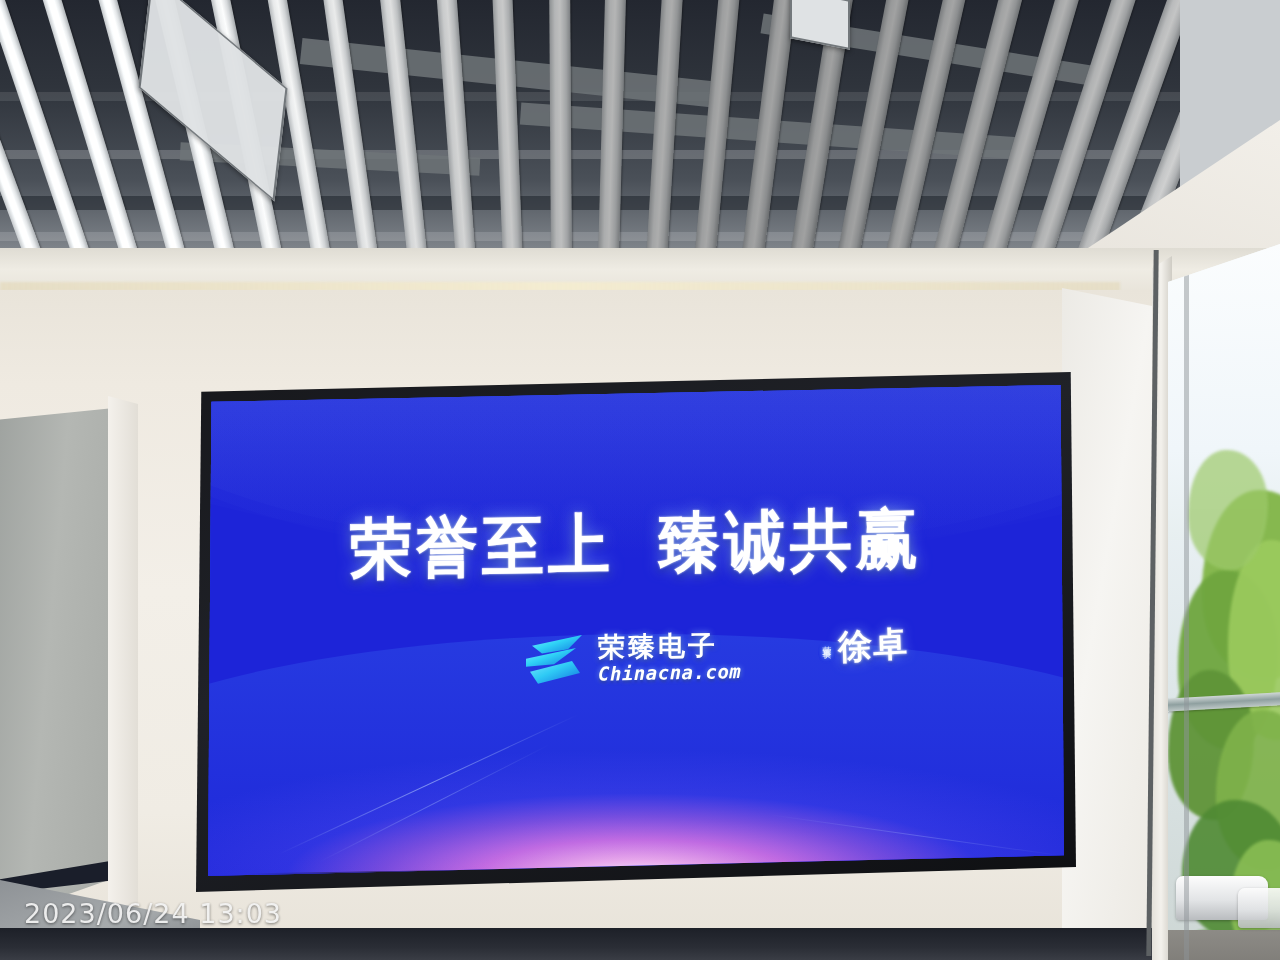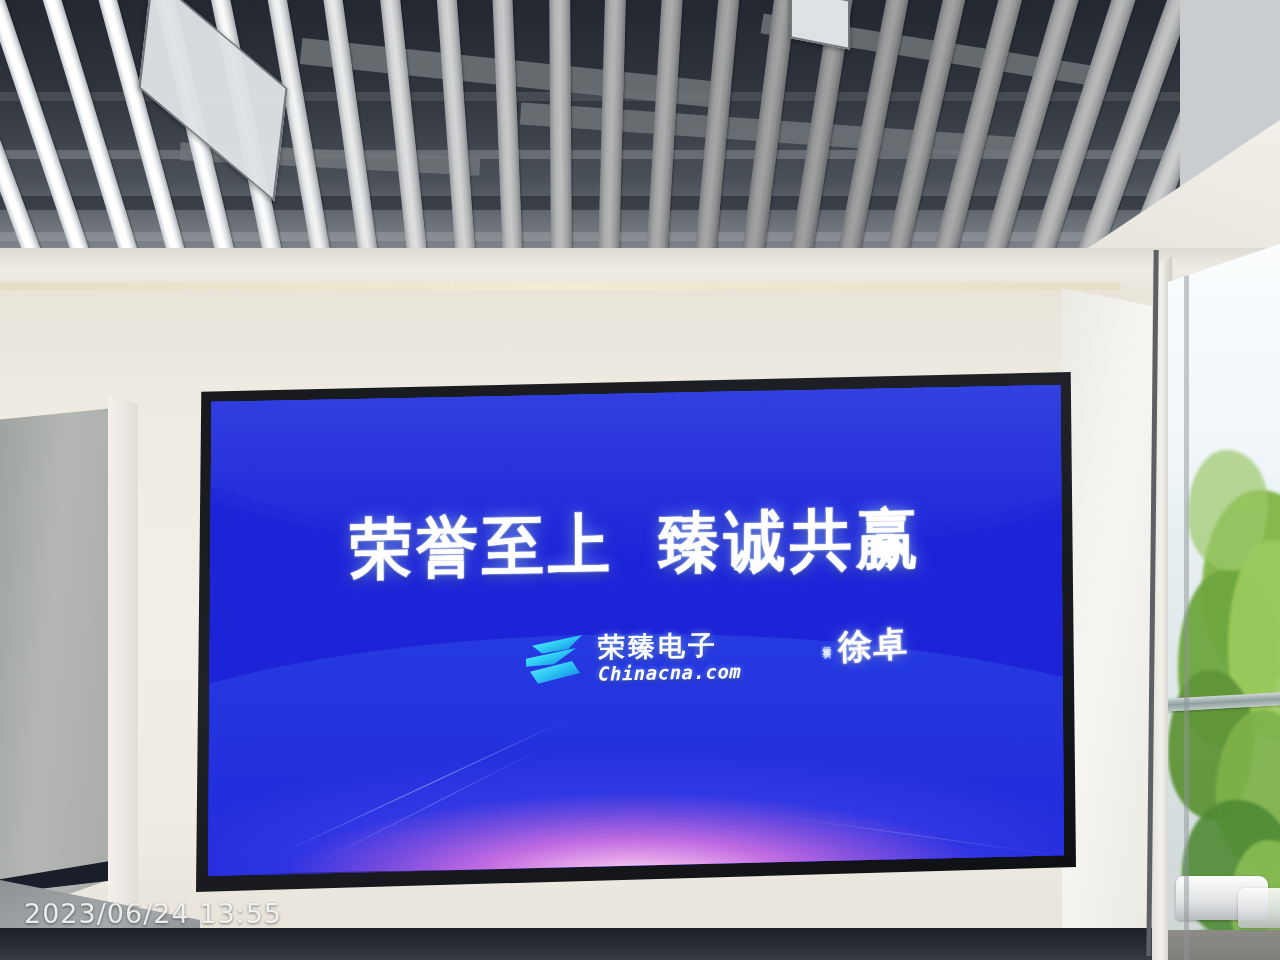--- a/index.html
+++ b/index.html
@@ -375,15 +375,15 @@
 
       <div class="signature-block">
         <div class="sig-title">荣臻董事长</div>
         <div class="sig-name">徐卓</div>
       </div>
 
       <div class="led-seam"></div>
     </div>
   </div>
 
-  <div class="timestamp">2023/06/24 13:55</div>
+  <div class="timestamp">2023/06/24 13:03</div>
 
 </div>
 
 </body></html>

